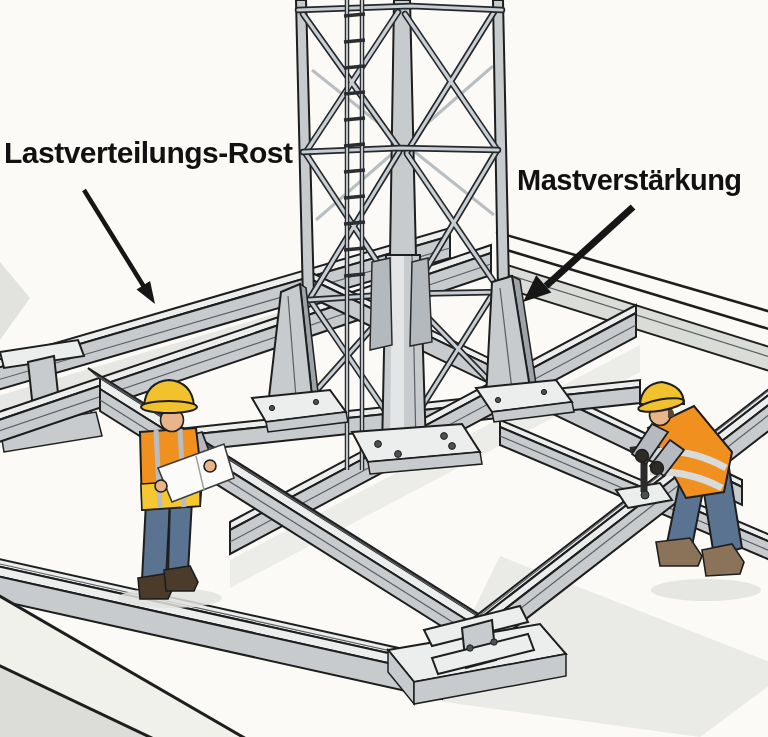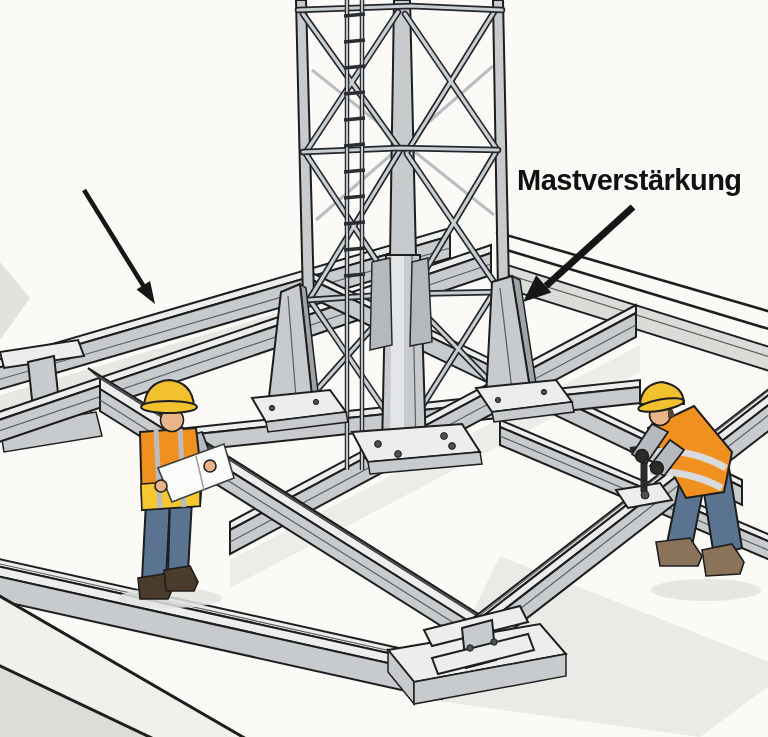--- a/index.html
+++ b/index.html
@@ -261,14 +261,15 @@
   </g>
 
   <g>
     <path class="arrow" d="M84,190 L146,290" stroke-width="4.5"></path>
     <polygon class="arrow-head" points="155,304 136.5,289.5 150.1,281.1"></polygon>
     <path class="arrow" d="M633,207 L546,286" stroke-width="7"></path>
     <polygon class="arrow-head" points="523,302 536.2,275.2 551.4,292.4"></polygon>
   </g>
 </svg>
 
+<div class="label label-left">Lastverteilungs-Rost</div>
 <div class="label label-right">Mastverstärkung</div>
 </div>
 
 </body></html>

